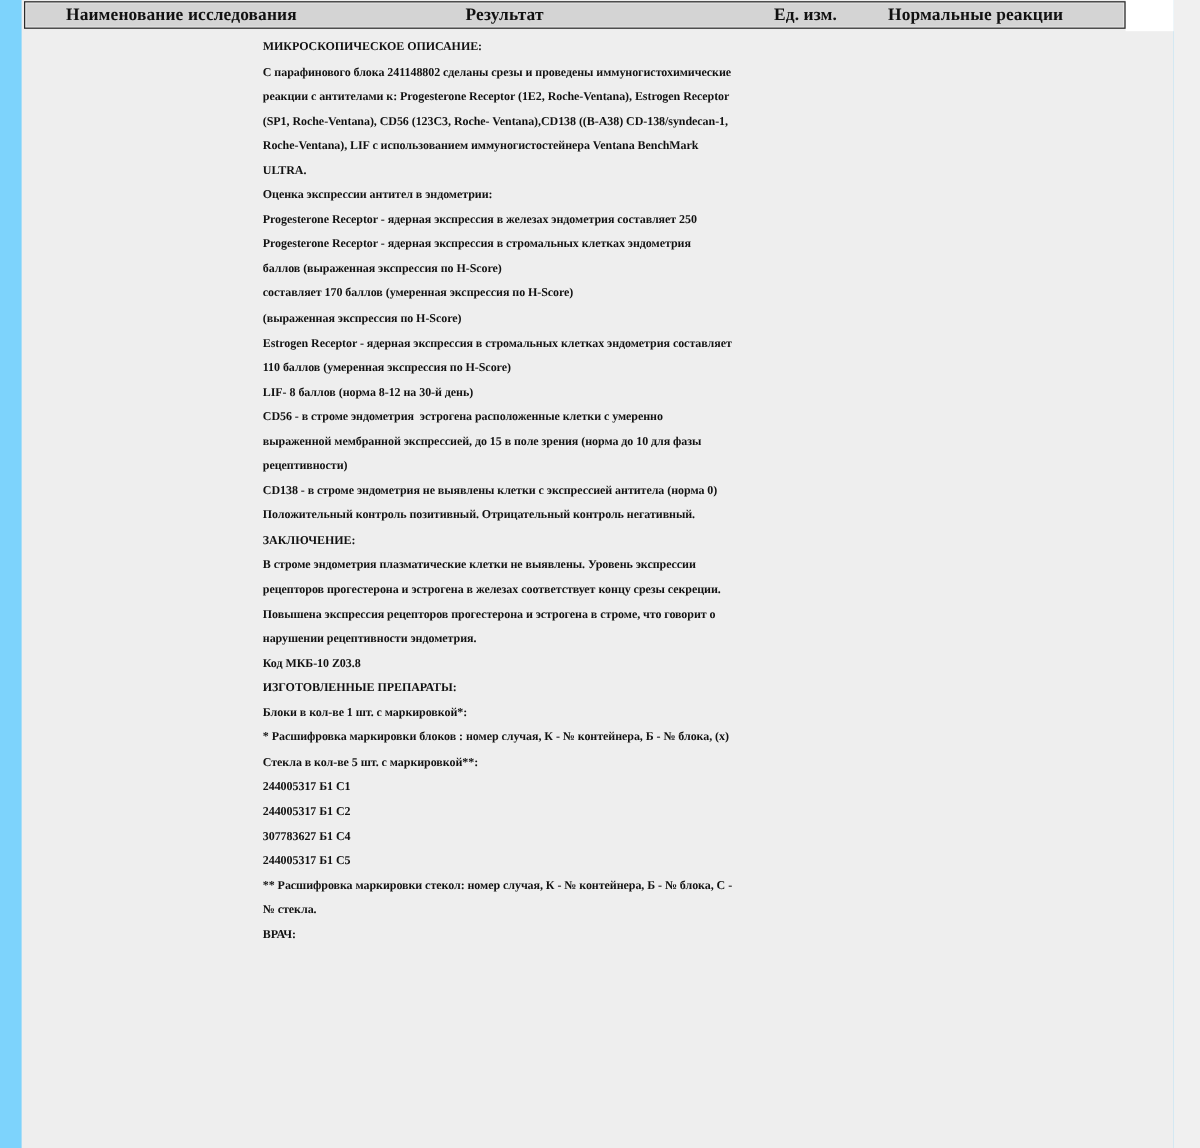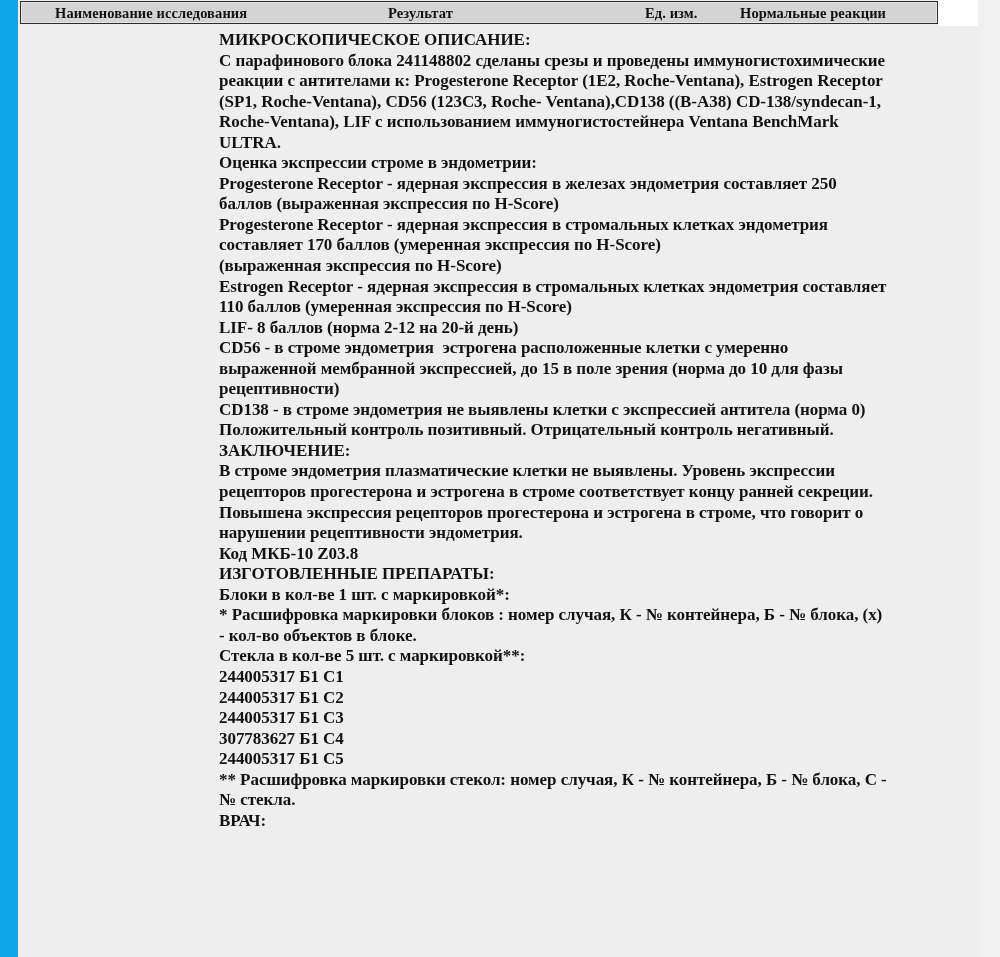--- a/index.html
+++ b/index.html
@@ -13,21 +13,21 @@
     height: 957px;
     overflow: hidden;
     font-family: "Liberation Serif", "DejaVu Serif", serif;
     position: relative;
   }
 
   
   #page {
     position: absolute;
     inset: 0;
-    background: #0ea5e9;
+    background: #7dd3fc;
   }
 
   
   #doc-surface {
     position: absolute;
     left: 18px;
     top: 0;
     width: 960px;
     height: 957px;
     background: #eeeeee;
@@ -84,21 +84,21 @@
   
   #body-text {
     position: absolute;
     left: 219px;
     top: 30px;
     width: 714px;
   }
   .line {
     font-family: "Liberation Serif", "DejaVu Serif", serif;
     font-weight: bold;
-    font-size: 17px;
+    font-size: 10px;
     line-height: 20.55px;
     color: #121212;
     white-space: pre-wrap;
     letter-spacing: -0.05px;
   }
 </style>
 </head>
 <body>
 
 <div id="page">
@@ -114,48 +114,46 @@
     <span class="th" id="th-norm">Нормальные реакции</span>
   </div>
 
   <div id="body-text">
       <div class="line">МИКРОСКОПИЧЕСКОЕ ОПИСАНИЕ:</div>
       <div class="line">С парафинового блока 241148802 сделаны срезы и проведены иммуногистохимические</div>
       <div class="line">реакции с антителами к: Progesterone Receptor (1E2, Roche-Ventana), Estrogen Receptor</div>
       <div class="line">(SP1, Roche-Ventana), CD56 (123C3, Roche- Ventana),CD138 ((B-A38) CD-138/syndecan-1,</div>
       <div class="line">Roche-Ventana), LIF с использованием иммуногистостейнера Ventana BenchMark</div>
       <div class="line">ULTRA.</div>
-      <div class="line">Оценка экспрессии строме в эндометрии:</div>
+      <div class="line">Оценка экспрессии антител в эндометрии:</div>
       <div class="line">Progesterone Receptor - ядерная экспрессия в железах эндометрия составляет 250</div>
+      <div class="line">Progesterone Receptor - ядерная экспрессия в стромальных клетках эндометрия</div>
       <div class="line">баллов (выраженная экспрессия по H-Score)</div>
-      <div class="line">Progesterone Receptor - ядерная экспрессия в стромальных клетках эндометрия</div>
       <div class="line">составляет 170 баллов (умеренная экспрессия по H-Score)</div>
       <div class="line">(выраженная экспрессия по H-Score)</div>
       <div class="line">Estrogen Receptor - ядерная экспрессия в стромальных клетках эндометрия составляет</div>
       <div class="line">110 баллов (умеренная экспрессия по H-Score)</div>
-      <div class="line">LIF- 8 баллов (норма 2-12 на 20-й день)</div>
+      <div class="line">LIF- 8 баллов (норма 8-12 на 30-й день)</div>
       <div class="line">CD56 - в строме эндометрия  эстрогена расположенные клетки с умеренно</div>
       <div class="line">выраженной мембранной экспрессией, до 15 в поле зрения (норма до 10 для фазы</div>
       <div class="line">рецептивности)</div>
       <div class="line">CD138 - в строме эндометрия не выявлены клетки с экспрессией антитела (норма 0)</div>
       <div class="line">Положительный контроль позитивный. Отрицательный контроль негативный.</div>
       <div class="line">ЗАКЛЮЧЕНИЕ:</div>
       <div class="line">В строме эндометрия плазматические клетки не выявлены. Уровень экспрессии</div>
-      <div class="line">рецепторов прогестерона и эстрогена в строме соответствует концу ранней секреции.</div>
+      <div class="line">рецепторов прогестерона и эстрогена в железах соответствует концу срезы секреции.</div>
       <div class="line">Повышена экспрессия рецепторов прогестерона и эстрогена в строме, что говорит о</div>
       <div class="line">нарушении рецептивности эндометрия.</div>
       <div class="line">Код МКБ-10 Z03.8</div>
       <div class="line">ИЗГОТОВЛЕННЫЕ ПРЕПАРАТЫ:</div>
       <div class="line">Блоки в кол-ве 1 шт. с маркировкой*:</div>
       <div class="line">* Расшифровка маркировки блоков : номер случая, К - № контейнера, Б - № блока, (х)</div>
-      <div class="line">- кол-во объектов в блоке.</div>
       <div class="line">Стекла в кол-ве 5 шт. с маркировкой**:</div>
       <div class="line">244005317 Б1 С1</div>
       <div class="line">244005317 Б1 С2</div>
-      <div class="line">244005317 Б1 С3</div>
       <div class="line">307783627 Б1 С4</div>
       <div class="line">244005317 Б1 С5</div>
       <div class="line">** Расшифровка маркировки стекол: номер случая, К - № контейнера, Б - № блока, С -</div>
       <div class="line">№ стекла.</div>
       <div class="line">ВРАЧ:</div>
     </div>
 
 </div>
 
 </body></html>

